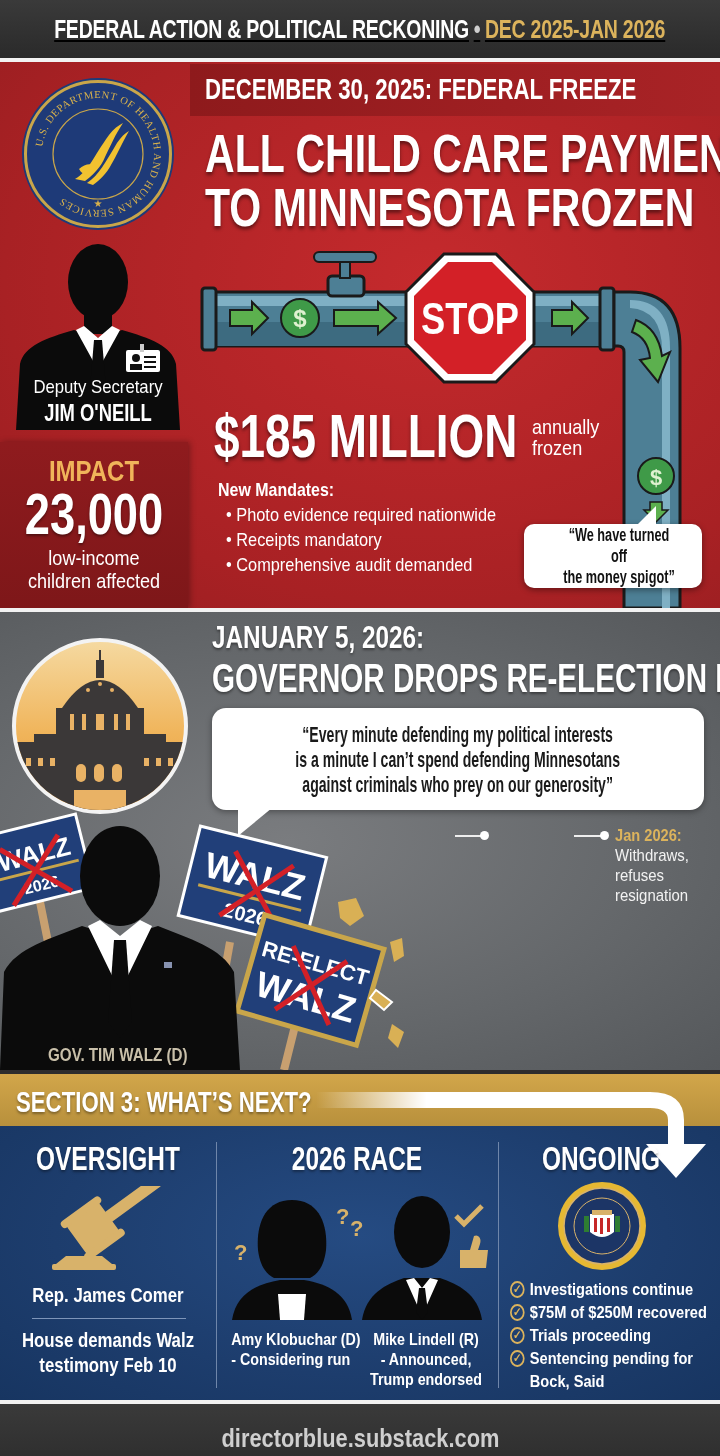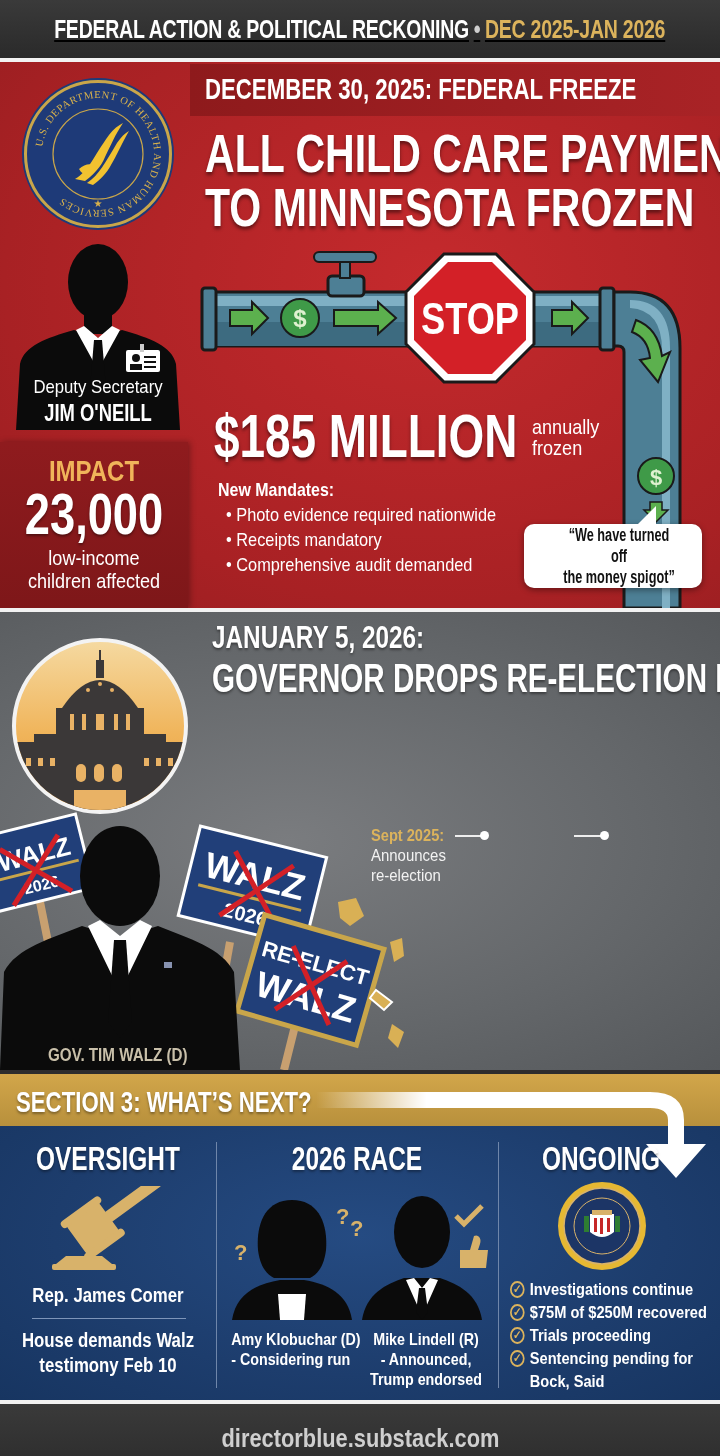--- a/index.html
+++ b/index.html
@@ -226,30 +226,38 @@
         <rect x="58" y="148" width="52" height="20"></rect>
         <circle cx="72" cy="48" r="2"></circle>
           <circle cx="84" cy="42" r="2"></circle>
           <circle cx="96" cy="48" r="2"></circle>
       </g>
     </svg>
   </div>
   <div id="sec2-date" class="abs">JANUARY 5, 2026:</div>
   <div id="sec2-headline" class="abs">GOVERNOR DROPS RE-ELECTION BID</div>
 
-
-  <div class="tl-item" style="left:371px">
-    <div class="tl-date">Sept 2025:</div>
-    <div class="tl-desc">Announces</div>
-    <div class="tl-desc">re-election</div>
-  </div>
+  <div id="walz-quote" class="abs">
+    <span>
+      <span style="display:block">“Every minute defending my political interests</span>
+      <span style="display:block">is a minute I can’t spend defending Minnesotans</span>
+      <span style="display:block">against criminals who prey on our generosity”</span>
+    </span>
+  </div>
+
   <div class="tl-line" style="left:455px;width:28px"></div>
   <div class="tl-dot" style="left:480px"></div>
   <div class="tl-line" style="left:574px;width:28px"></div>
   <div class="tl-dot" style="left:600px"></div>
+  <div class="tl-item" style="left:615px">
+    <div class="tl-date">Jan 2026:</div>
+    <div class="tl-desc">Withdraws,</div>
+    <div class="tl-desc">refuses</div>
+    <div class="tl-desc">resignation</div>
+  </div>
 
   <svg class="abs" style="left:0;top:190px" width="420" height="268" viewBox="0 0 420 268">
 
     <line x1="40" y1="100" x2="52" y2="160" stroke="#c8a070" stroke-width="8"></line>
     <g transform="rotate(-14 40 60)">
       <rect x="-14" y="22" width="100" height="76" fill="#213f79" stroke="#fff" stroke-width="3"></rect>
       <text x="36" y="60" text-anchor="middle" font-size="26" font-weight="700" fill="#fff" font-family="Liberation Sans, sans-serif">WALZ</text>
       <rect x="-6" y="66" width="84" height="3" fill="#c9a64a"></rect>
       <text x="36" y="88" text-anchor="middle" font-size="16" font-weight="700" fill="#fff" font-family="Liberation Sans, sans-serif">2026</text>
       <path d="M4 38 L64 96 M64 38 L4 96" stroke="#d32027" stroke-width="5"></path>

